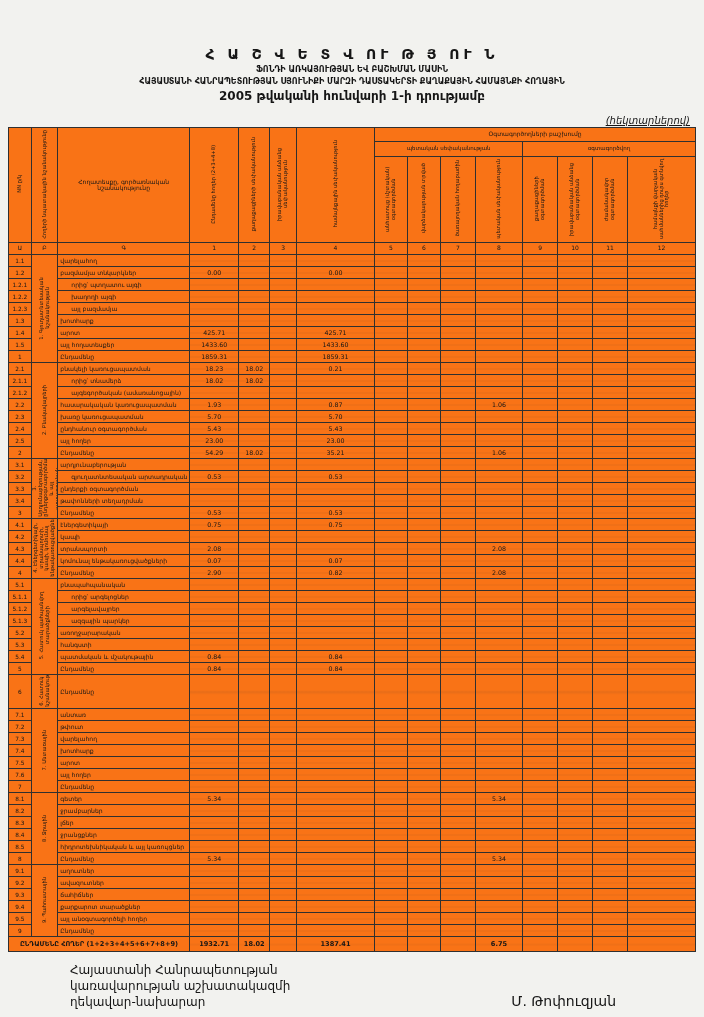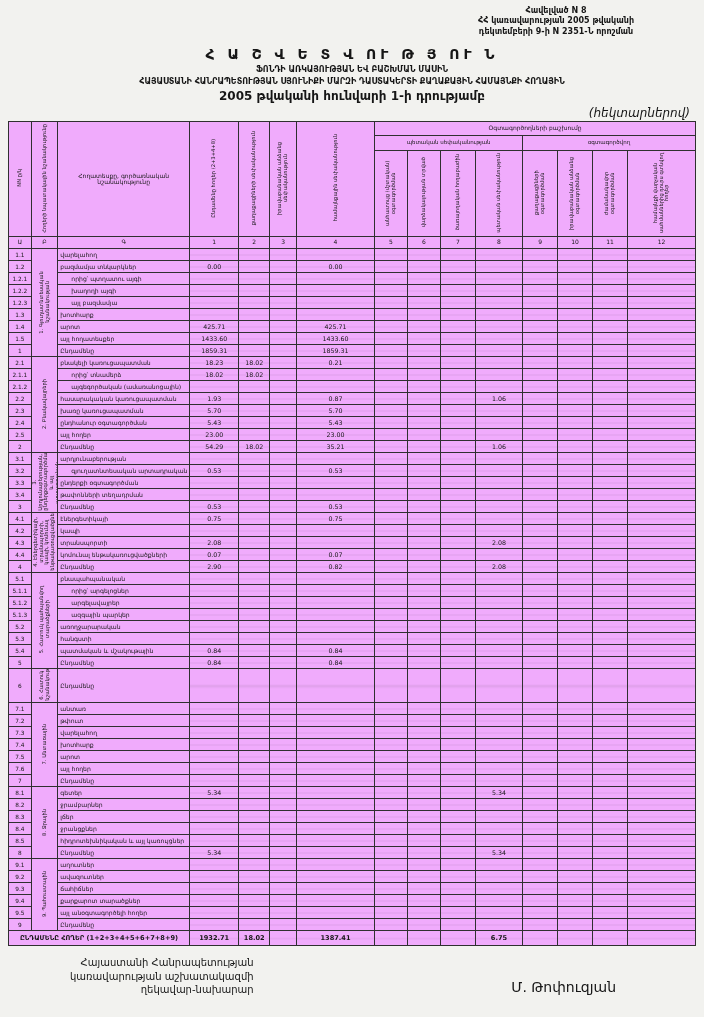--- a/index.html
+++ b/index.html
@@ -17,26 +17,26 @@
   
   .appendix-block {
     position:absolute; top:6px; right:18px; width:260px;
     text-align:center; font-size:8px; font-weight:bold; line-height:1.3;
   }
   
   .titles { margin-top:40px; text-align:center; font-weight:bold; }
   .report-word { font-size:14px; letter-spacing:4px; }
   .t-line { font-size:8px; margin-top:3px; }
   .as-of { font-size:12px; margin-top:3px; }
-  .units-note { text-align:right; font-size:12px; font-style:italic; padding-right:6px; margin-top:3px; }
+  .units-note { text-align:right; font-size:10px; font-style:italic; padding-right:6px; margin-top:12px;text-decoration:underline; }
 
   
   table.land {
     border-collapse:collapse; table-layout:fixed;
-    width:688px; margin:1px auto 0 auto; background:#f0abfc;
+    width:688px; margin:1px auto 0 auto; background:#f97316;
   }
   .land th, .land td {
     border:1px solid #303030; padding:0; overflow:hidden;
     font-weight:normal; vertical-align:middle;
   }
   thead th { font-size:5.5px; text-align:center; line-height:1.05; }
   th.band-cell { font-size:6px; height:14px; }
   th.subband-cell { font-size:5.5px; height:15px; }
   tr.hdr-cols-row th { height:86px; }
   tr.hdr-nums-row th { height:12px; font-size:6px; }
@@ -56,33 +56,28 @@
   td.lbl.ind { padding-left:13px; }
   td.v { text-align:center;
     background-image:linear-gradient(to bottom, rgba(0,0,0,0) 44%, rgba(45,45,45,0.09) 50%, rgba(0,0,0,0) 58%);
   }
   tr.grand td { font-weight:bold; font-size:6.6px; height:15px; }
   tr.grand td.glabel { text-align:center; white-space:nowrap; }
 
   
   .footer { display:flex; justify-content:space-between; align-items:flex-end;
     margin-top:10px; padding:0 80px 0 62px; }
-  .sig-left { font-size:10px; line-height:1.35;text-align:right; }
+  .sig-left { font-size:12px; line-height:1.35; }
   .sig-right { font-size:14px; padding-bottom:2px; }
 </style>
 </head>
 <body>
 
 <div class="page">
 
-  <div class="appendix-block">
-    <div>Հավելված N 8</div>
-    <div>ՀՀ կառավարության 2005 թվականի</div>
-    <div>դեկտեմբերի 9-ի N 2351-Ն որոշման</div>
-  </div>
 
   <div class="titles">
     <div class="report-word">Հ Ա Շ Վ Ե Տ Վ ՈՒ Թ Յ ՈՒ Ն</div>
     <div class="t-line">ՖՈՆԴԻ ԱՌԿԱՅՈՒԹՅԱՆ ԵՎ ԲԱՇԽՄԱՆ ՄԱՍԻՆ</div>
     <div class="t-line">ՀԱՅԱՍՏԱՆԻ ՀԱՆՐԱՊԵՏՈՒԹՅԱՆ ՍՅՈՒՆԻՔԻ ՄԱՐԶԻ ԴԱՍՏԱԿԵՐՏԻ ՔԱՂԱՔԱՅԻՆ ՀԱՄԱՅՆՔԻ ՀՈՂԱՅԻՆ</div>
     <div class="as-of">2005 թվականի հունվարի 1-ի դրությամբ</div>
   </div>
   <div class="units-note">(հեկտարներով)</div>
 
   <table class="land">

